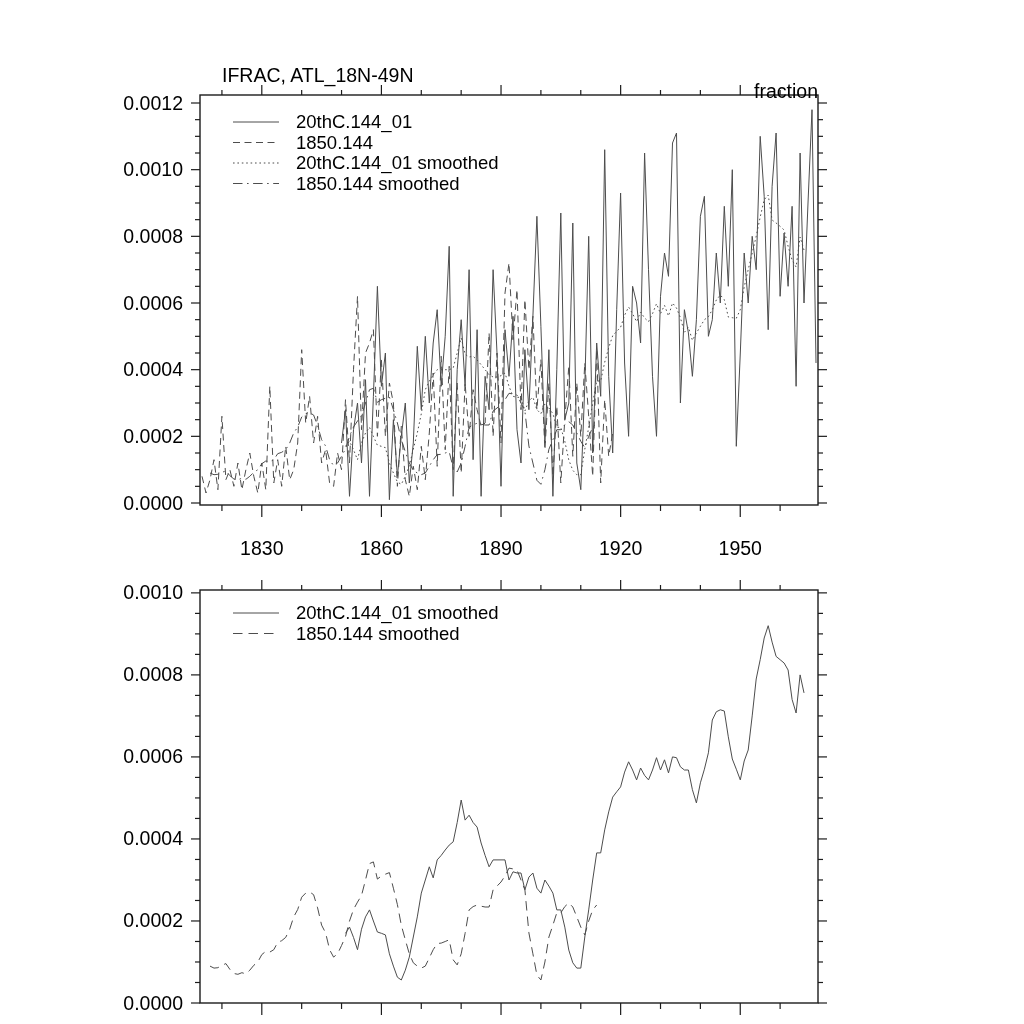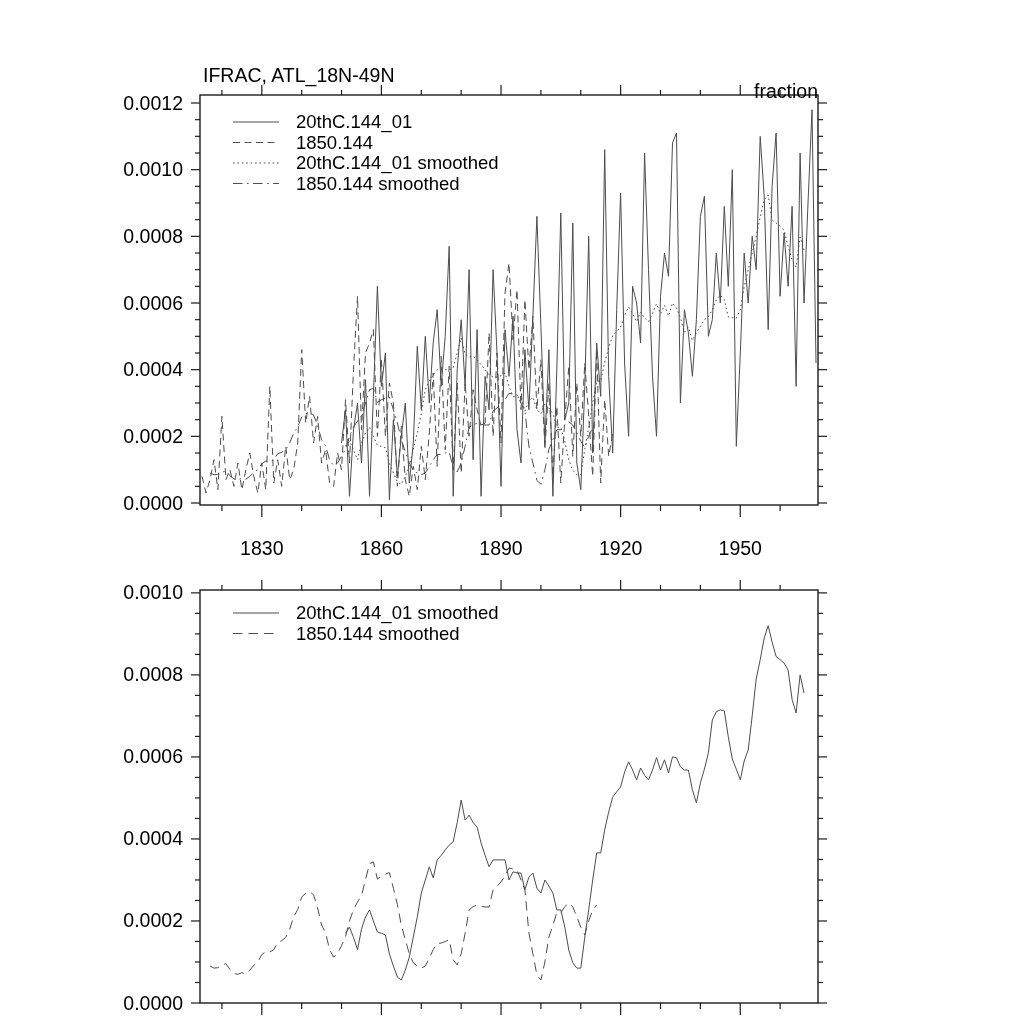--- a/index.html
+++ b/index.html
@@ -1,19 +1,19 @@
 <!DOCTYPE html>
 <html><head>
 <meta charset="utf-8">
 <style>
   html,body{margin:0;padding:0;background:#fff;}
   #page{position:relative;width:1024px;height:1024px;background:#ffffff;overflow:hidden;
         font-family:"Liberation Sans", sans-serif;}
   .chart-title{position:absolute;font-size:19.5px;color:#000;white-space:pre;}
-  #title-left{left:203px;top:64px;}
+  #title-left{left:222px;top:64px;}
   #title-right{left:618px;top:80px;width:200px;text-align:right;}
   svg text{font-family:"Liberation Sans", sans-serif;fill:#000;}
 </style>
 </head>
 <body>
 
 <div id="page">
   <div class="chart-title" id="title-left">IFRAC, ATL_18N-49N</div>
   <div class="chart-title" id="title-right">fraction</div>
   <svg id="plot-canvas" width="1024" height="1024" viewBox="0 0 1024 1024">

